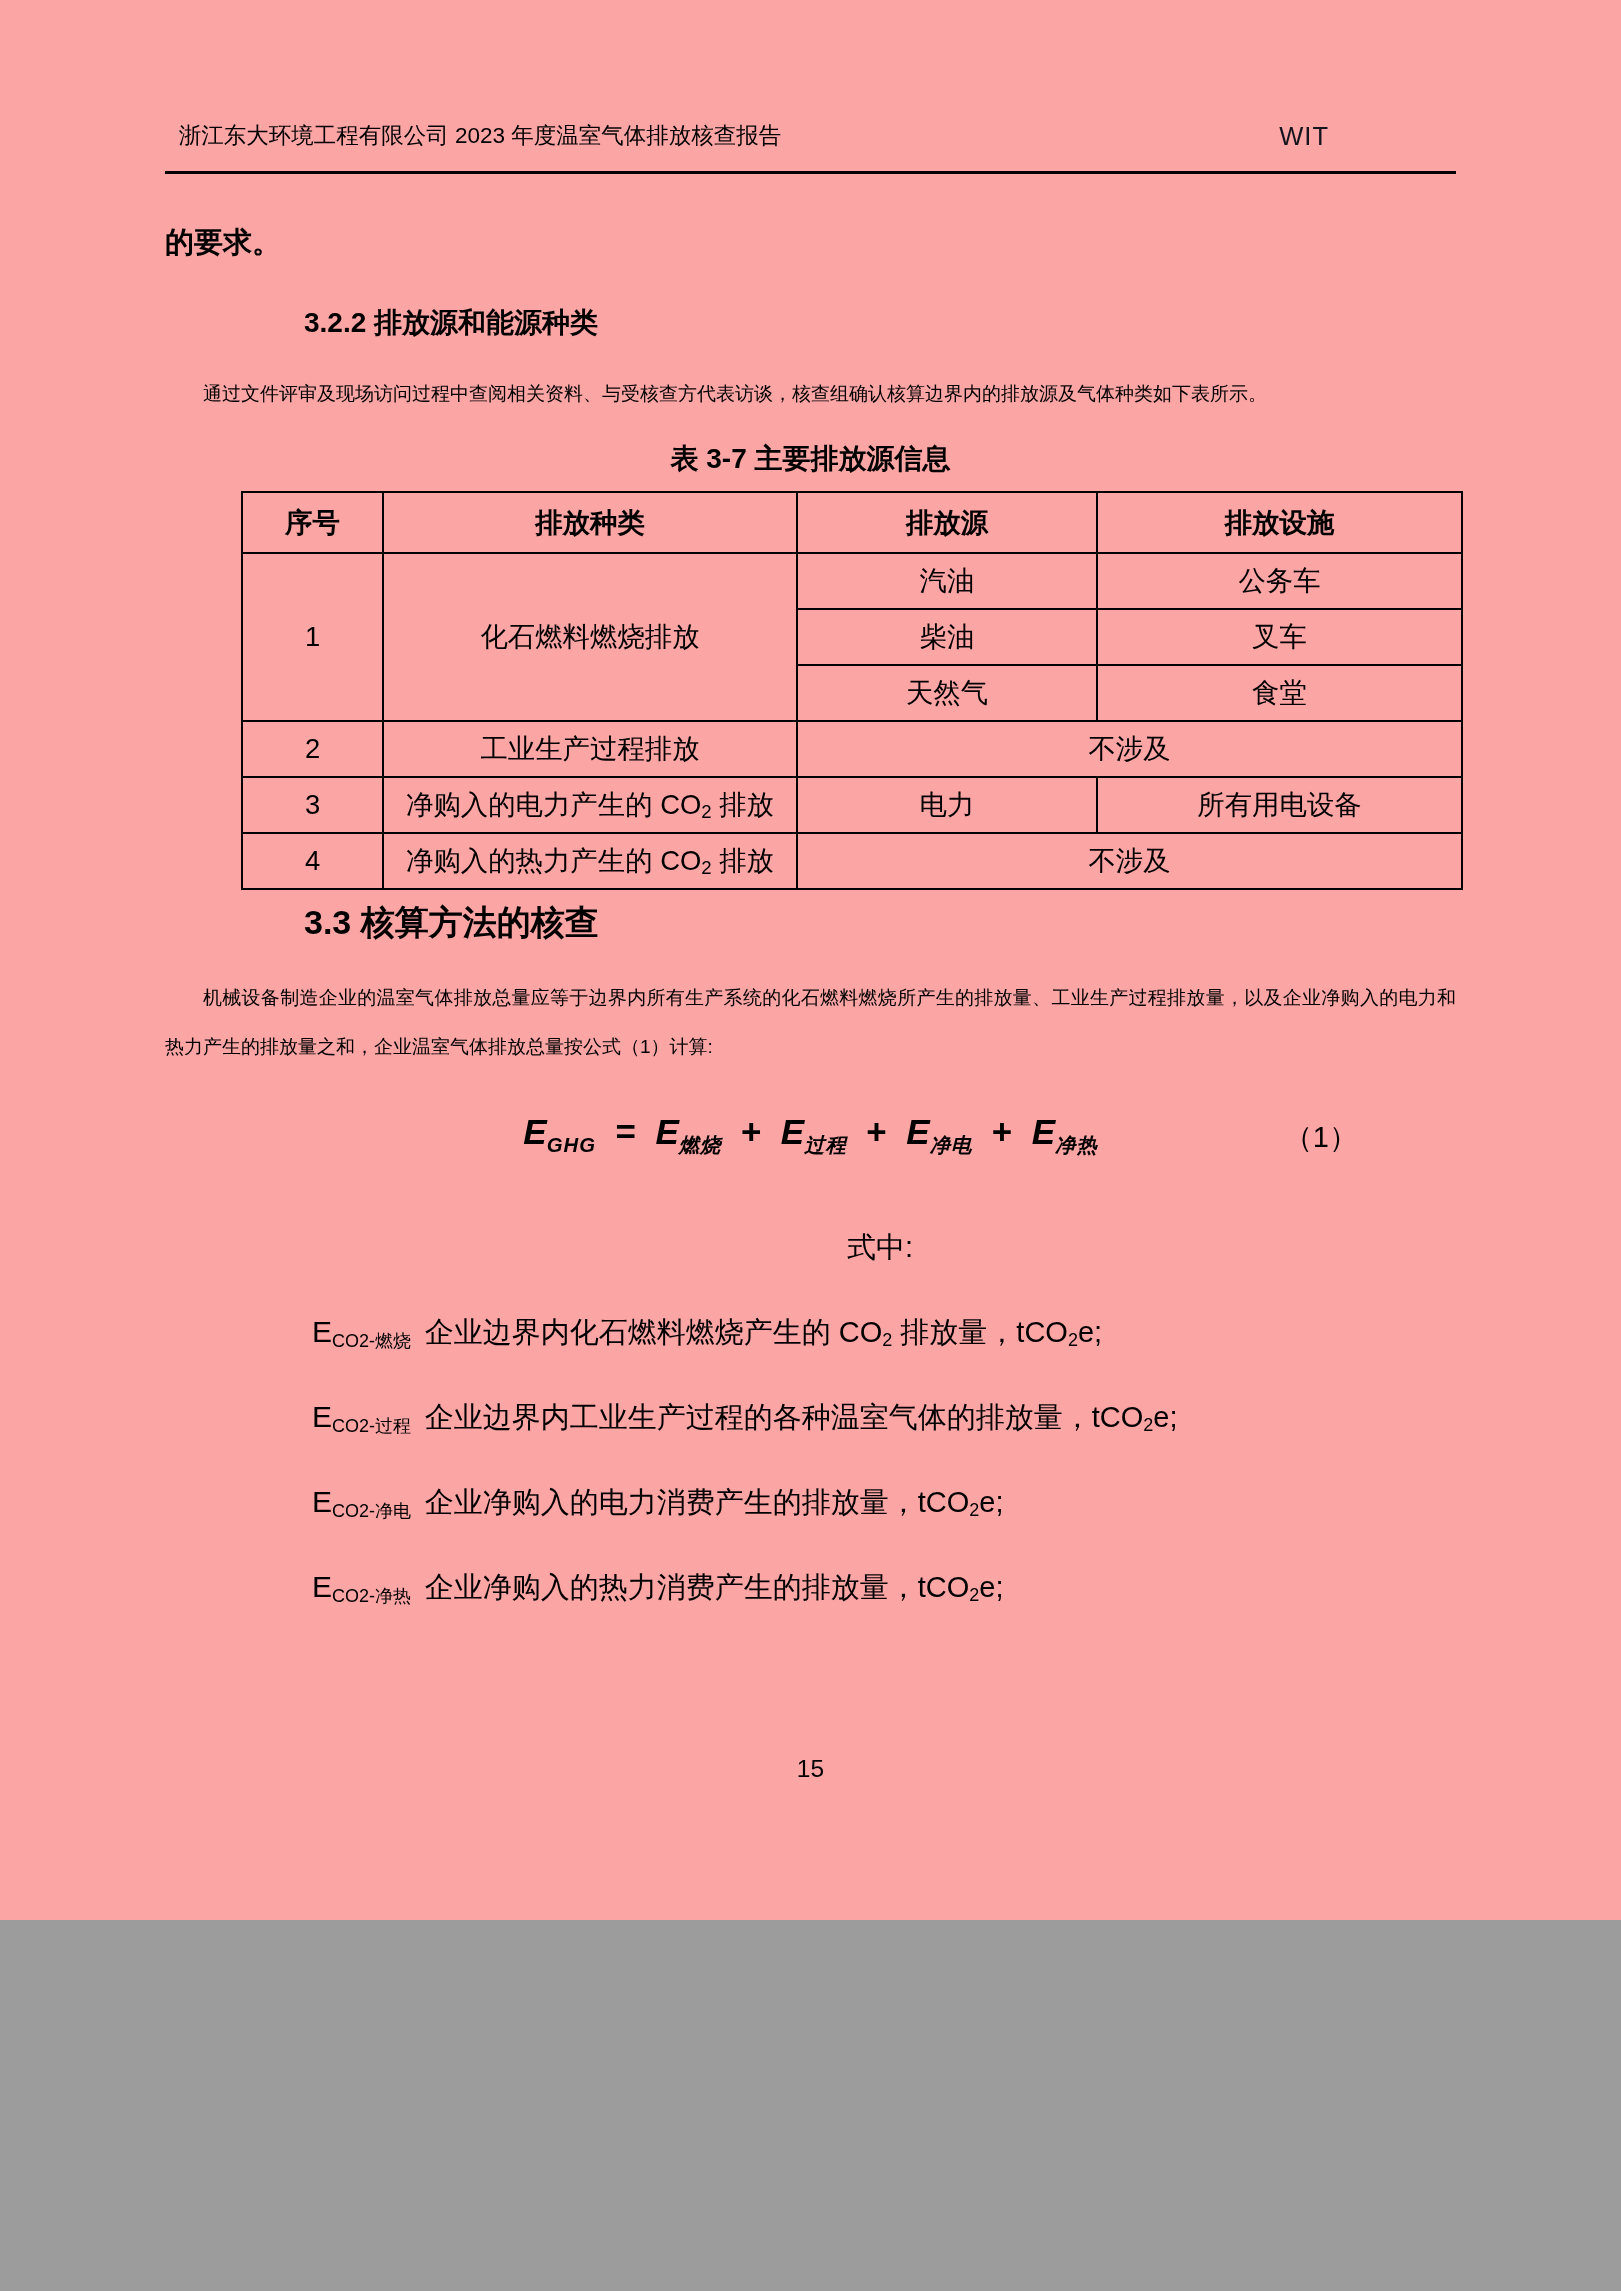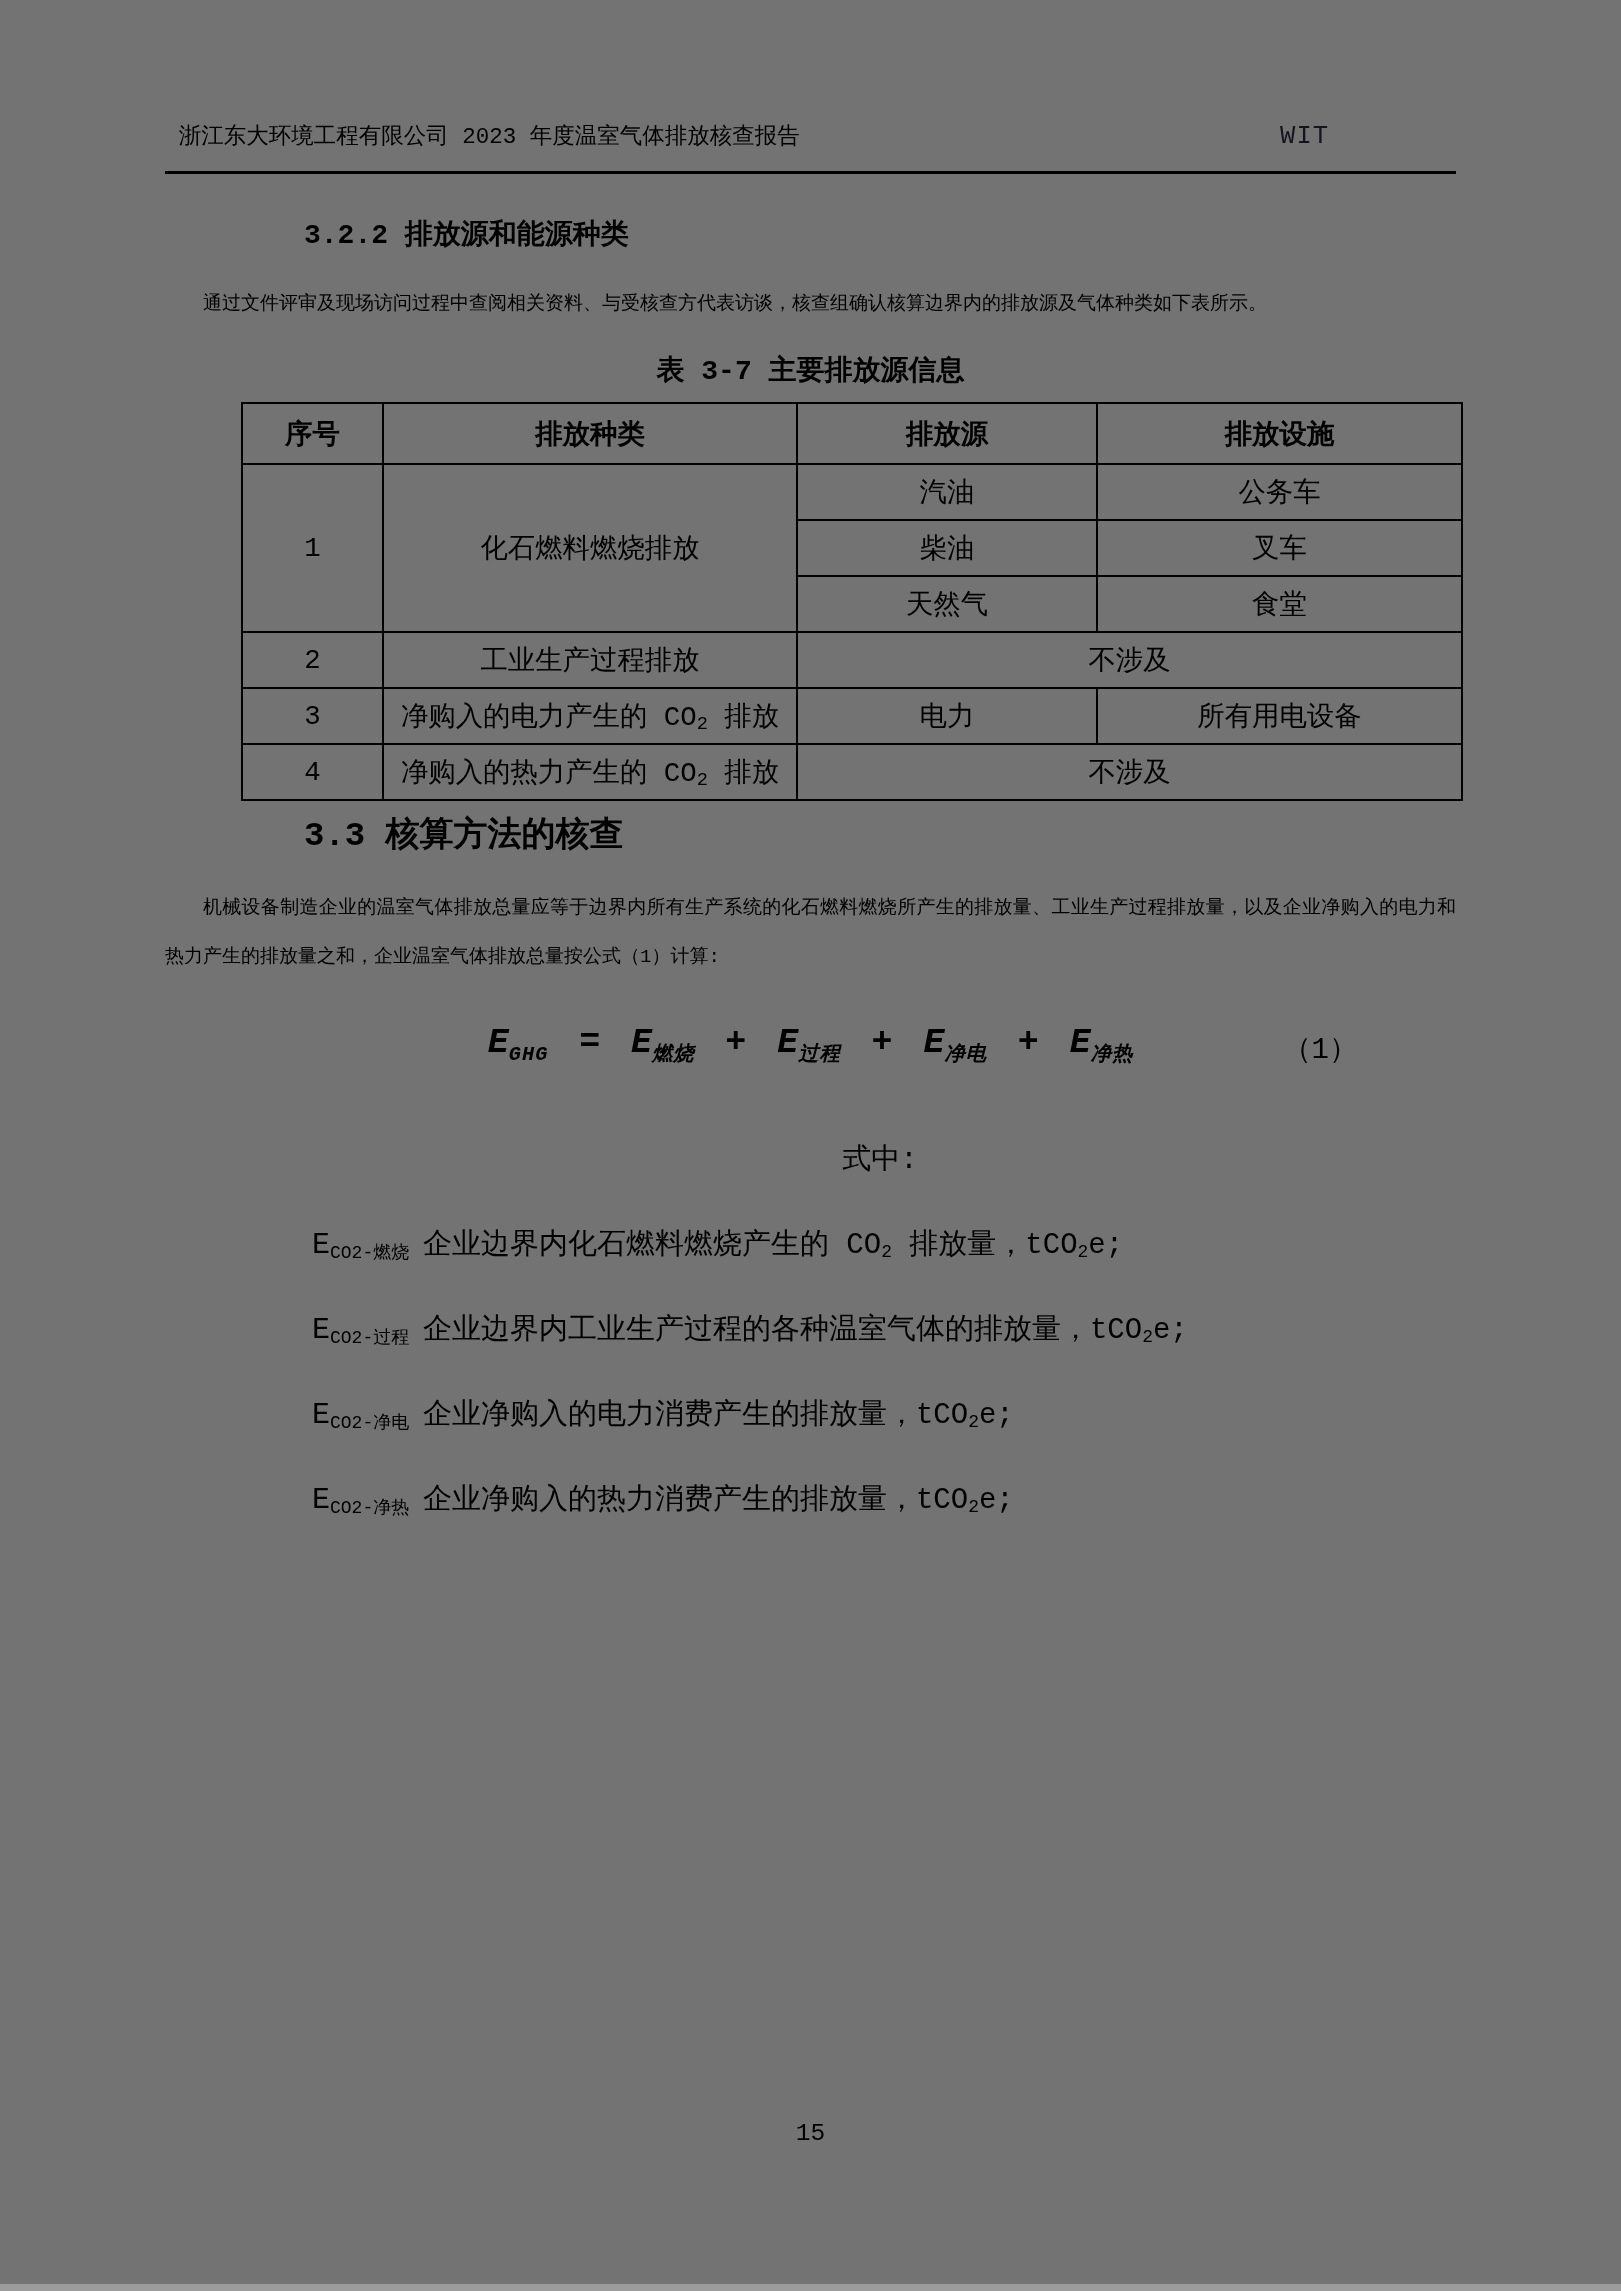--- a/index.html
+++ b/index.html
@@ -1,22 +1,22 @@
 <!DOCTYPE html>
 <html><head>
 <meta charset="utf-8">
 <style>
   * { margin:0; padding:0; box-sizing:border-box; }
   html,body { background:#9c9c9c; }
   .page {
     position:relative;
-    width:1621px; height:2284px;
+    width:1621px; height:1920px;
     margin:0 auto;
-    background:#737373;
-    font-family:Liberation Mono, monospace;
+    background:#fca5a5;
+    font-family:Liberation Sans, sans-serif;
     color:#000;
     overflow:hidden;
   }
   .content { padding:0 165px; }
 
   
   .pg-header {
     display:flex; justify-content:space-between; align-items:flex-end;
     padding:120px 0 19.6px 13.7px;
     border-bottom:3.9px solid #000;
@@ -87,20 +87,21 @@
 <body>
 
 <div class="page">
   <div class="content">
 
     <div class="pg-header">
       <span>浙江东大环境工程有限公司 2023 年度温室气体排放核查报告</span>
       <span class="logo">WIT</span>
     </div>
 
+    <p class="lead">的要求。</p>
 
     <h3 class="h-sub">3.2.2 排放源和能源种类</h3>
 
     <p class="para">通过文件评审及现场访问过程中查阅相关资料、与受核查方代表访谈，核查组确认核算边界内的排放源及气体种类如下表所示。</p>
 
     <p class="tbl-title">表 3-7 主要排放源信息</p>
 
     <table class="emissions">
       <colgroup>
         <col style="width:141px">

